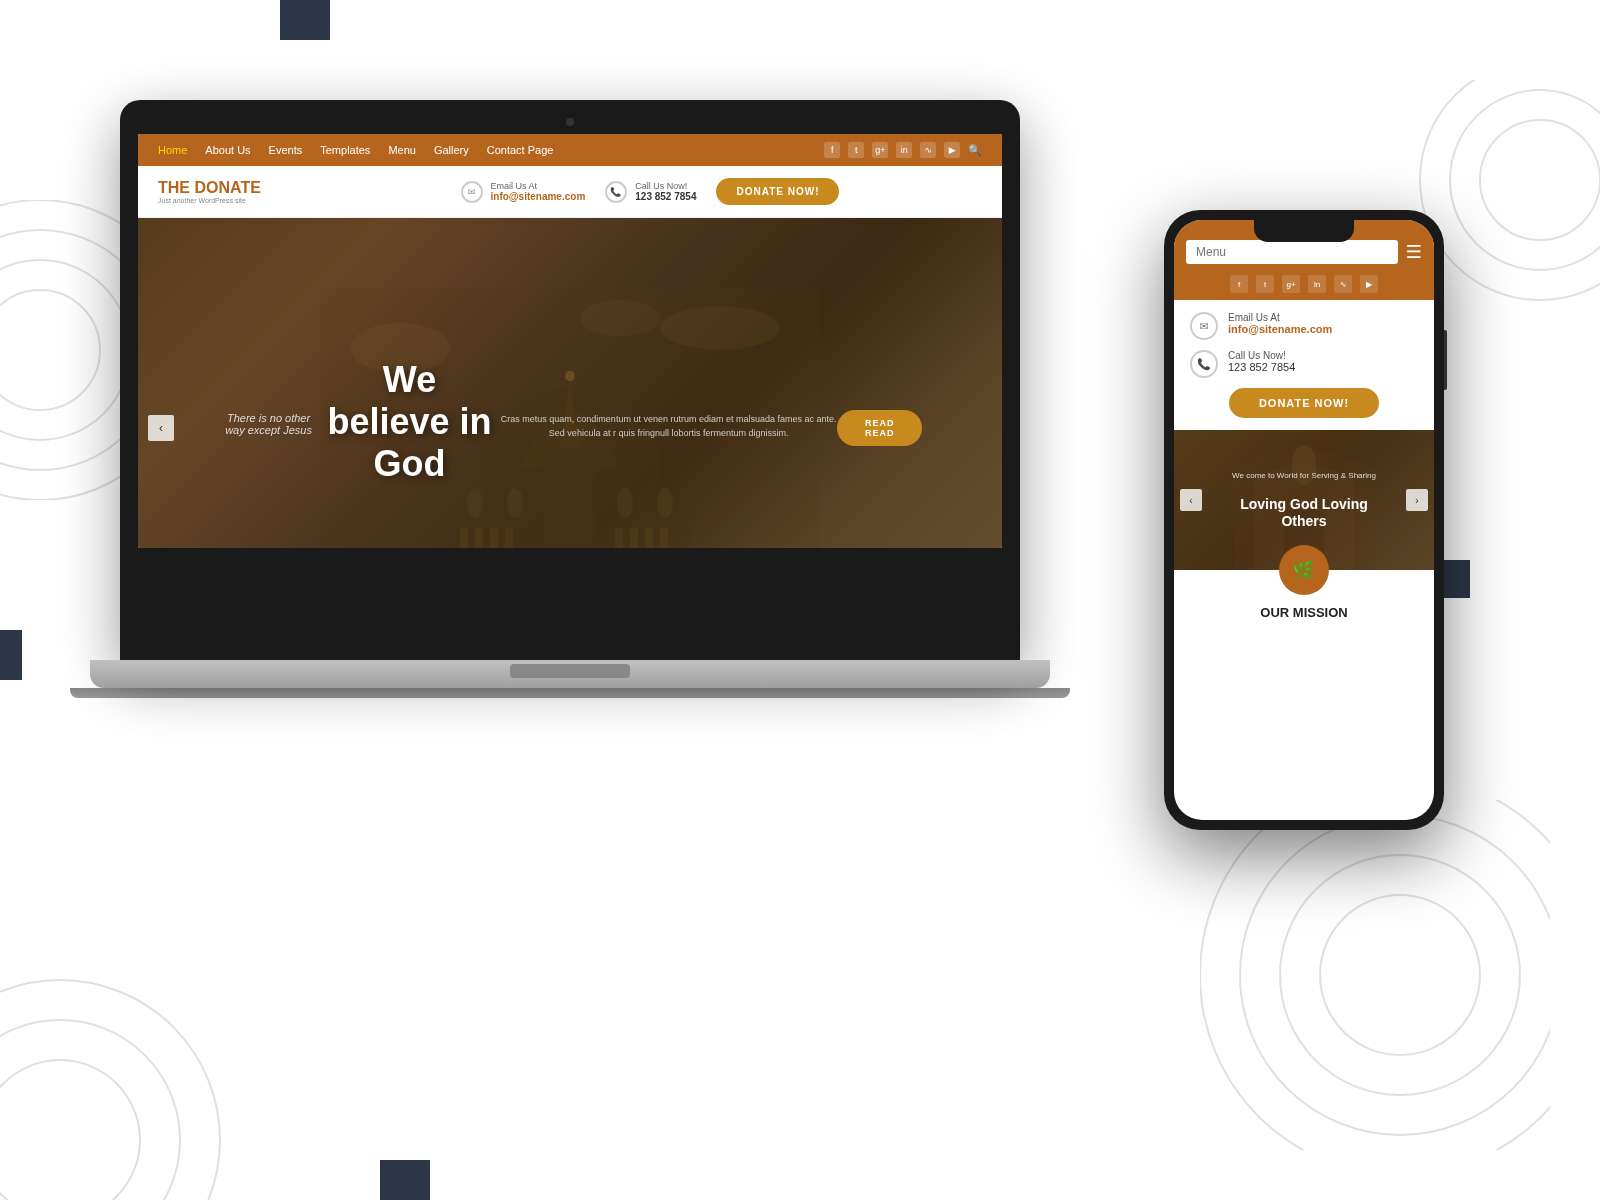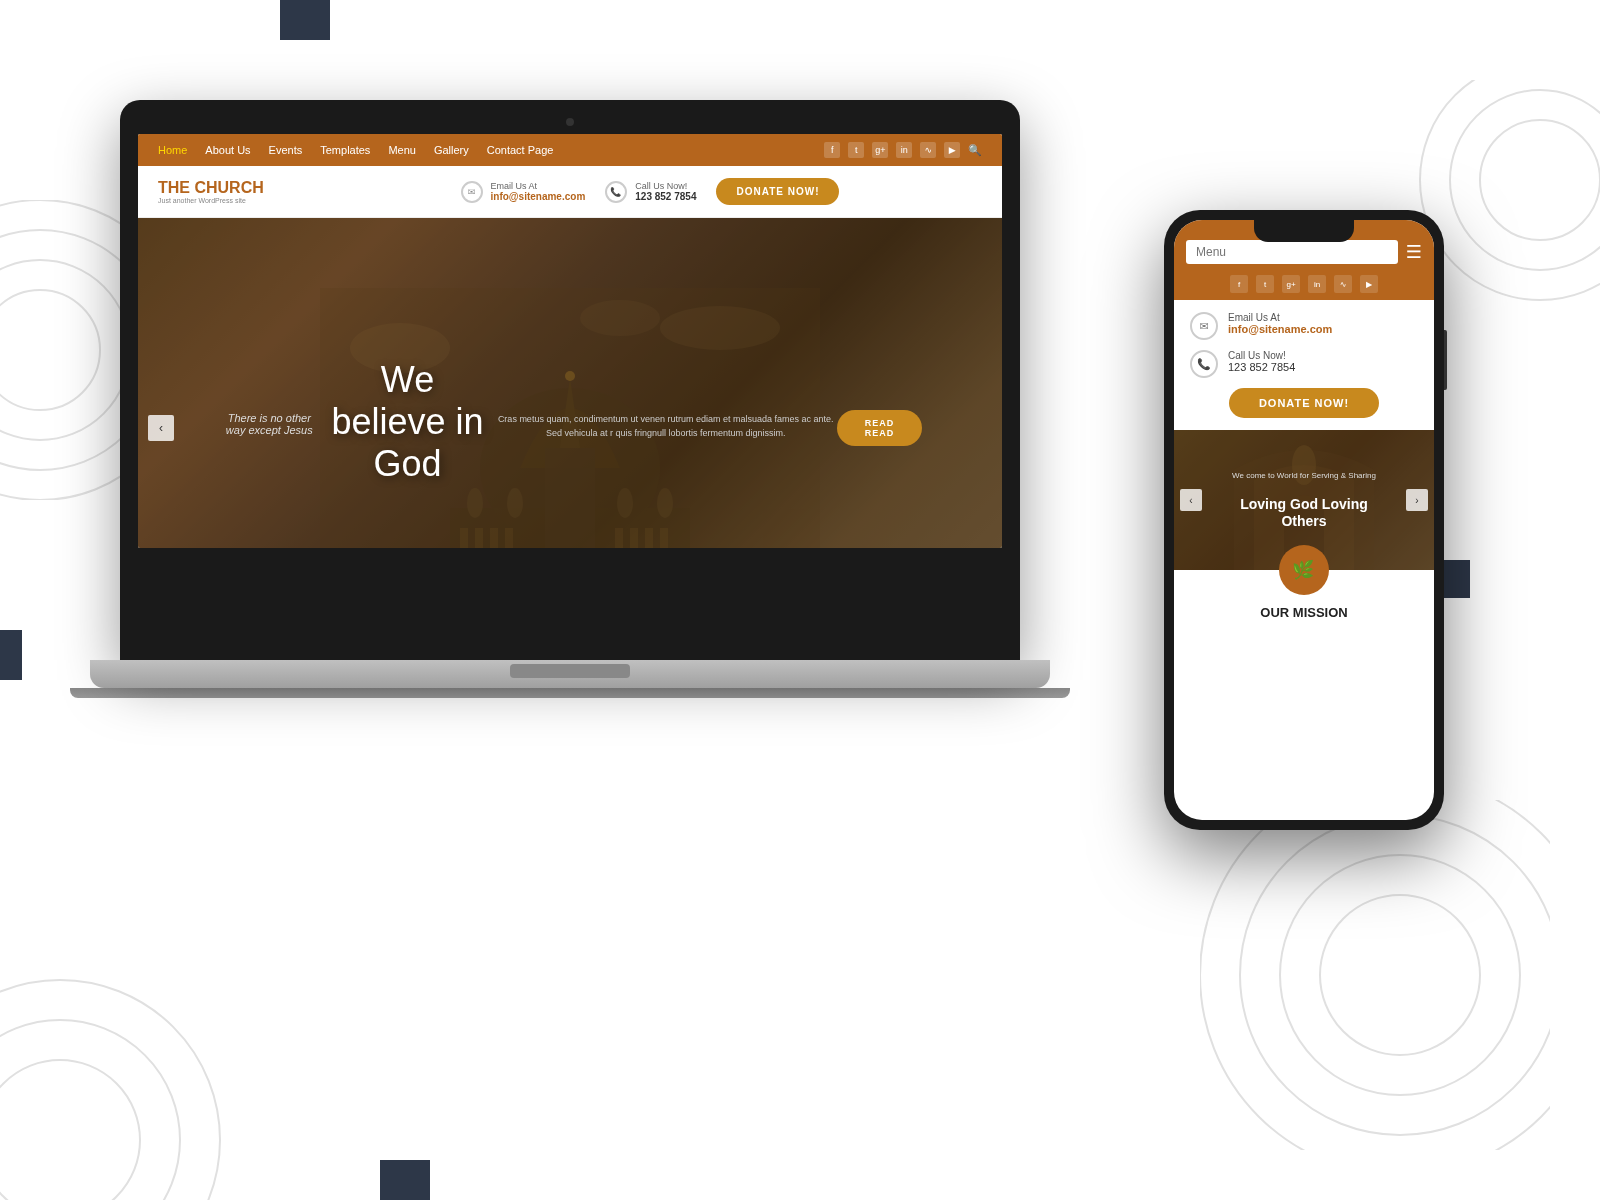--- a/index.html
+++ b/index.html
@@ -227,21 +227,21 @@
     }
     .hero-subtitle {
       color: #ddd;
       font-size: 11px;
       margin-bottom: 8px;
       font-style: italic;
     }
     .hero-title {
       color: #fff;
       font-size: 36px;
-      font-weight: normal;
+      font-weight: bold;
       margin-bottom: 12px;
       text-shadow: 2px 2px 8px rgba(0,0,0,0.5);
     }
     .hero-desc {
       color: #ccc;
       font-size: 9px;
       line-height: 1.6;
       max-width: 420px;
       margin-bottom: 4px;
     }
@@ -557,21 +557,21 @@
           <span>in</span>
           <span>∿</span>
           <span>▶</span>
         </div>
         <span class="nav-search">🔍</span>
       </div>
 
       <div class="site-header">
         <div class="site-logo">
           <div class="logo-text">
-            <span>THE </span><span style="color:#b5651d;">CHURCH</span>
+            <span>THE </span><span style="color:#b5651d;">DONATE</span>
           </div>
           <div class="logo-sub">Just another WordPress site</div>
         </div>
         <div class="site-header-contact">
           <div class="contact-item">
             <div class="contact-icon">✉</div>
             <div>
               <div class="contact-label">Email Us At</div>
               <div class="contact-value">info@sitename.com</div>
             </div>

